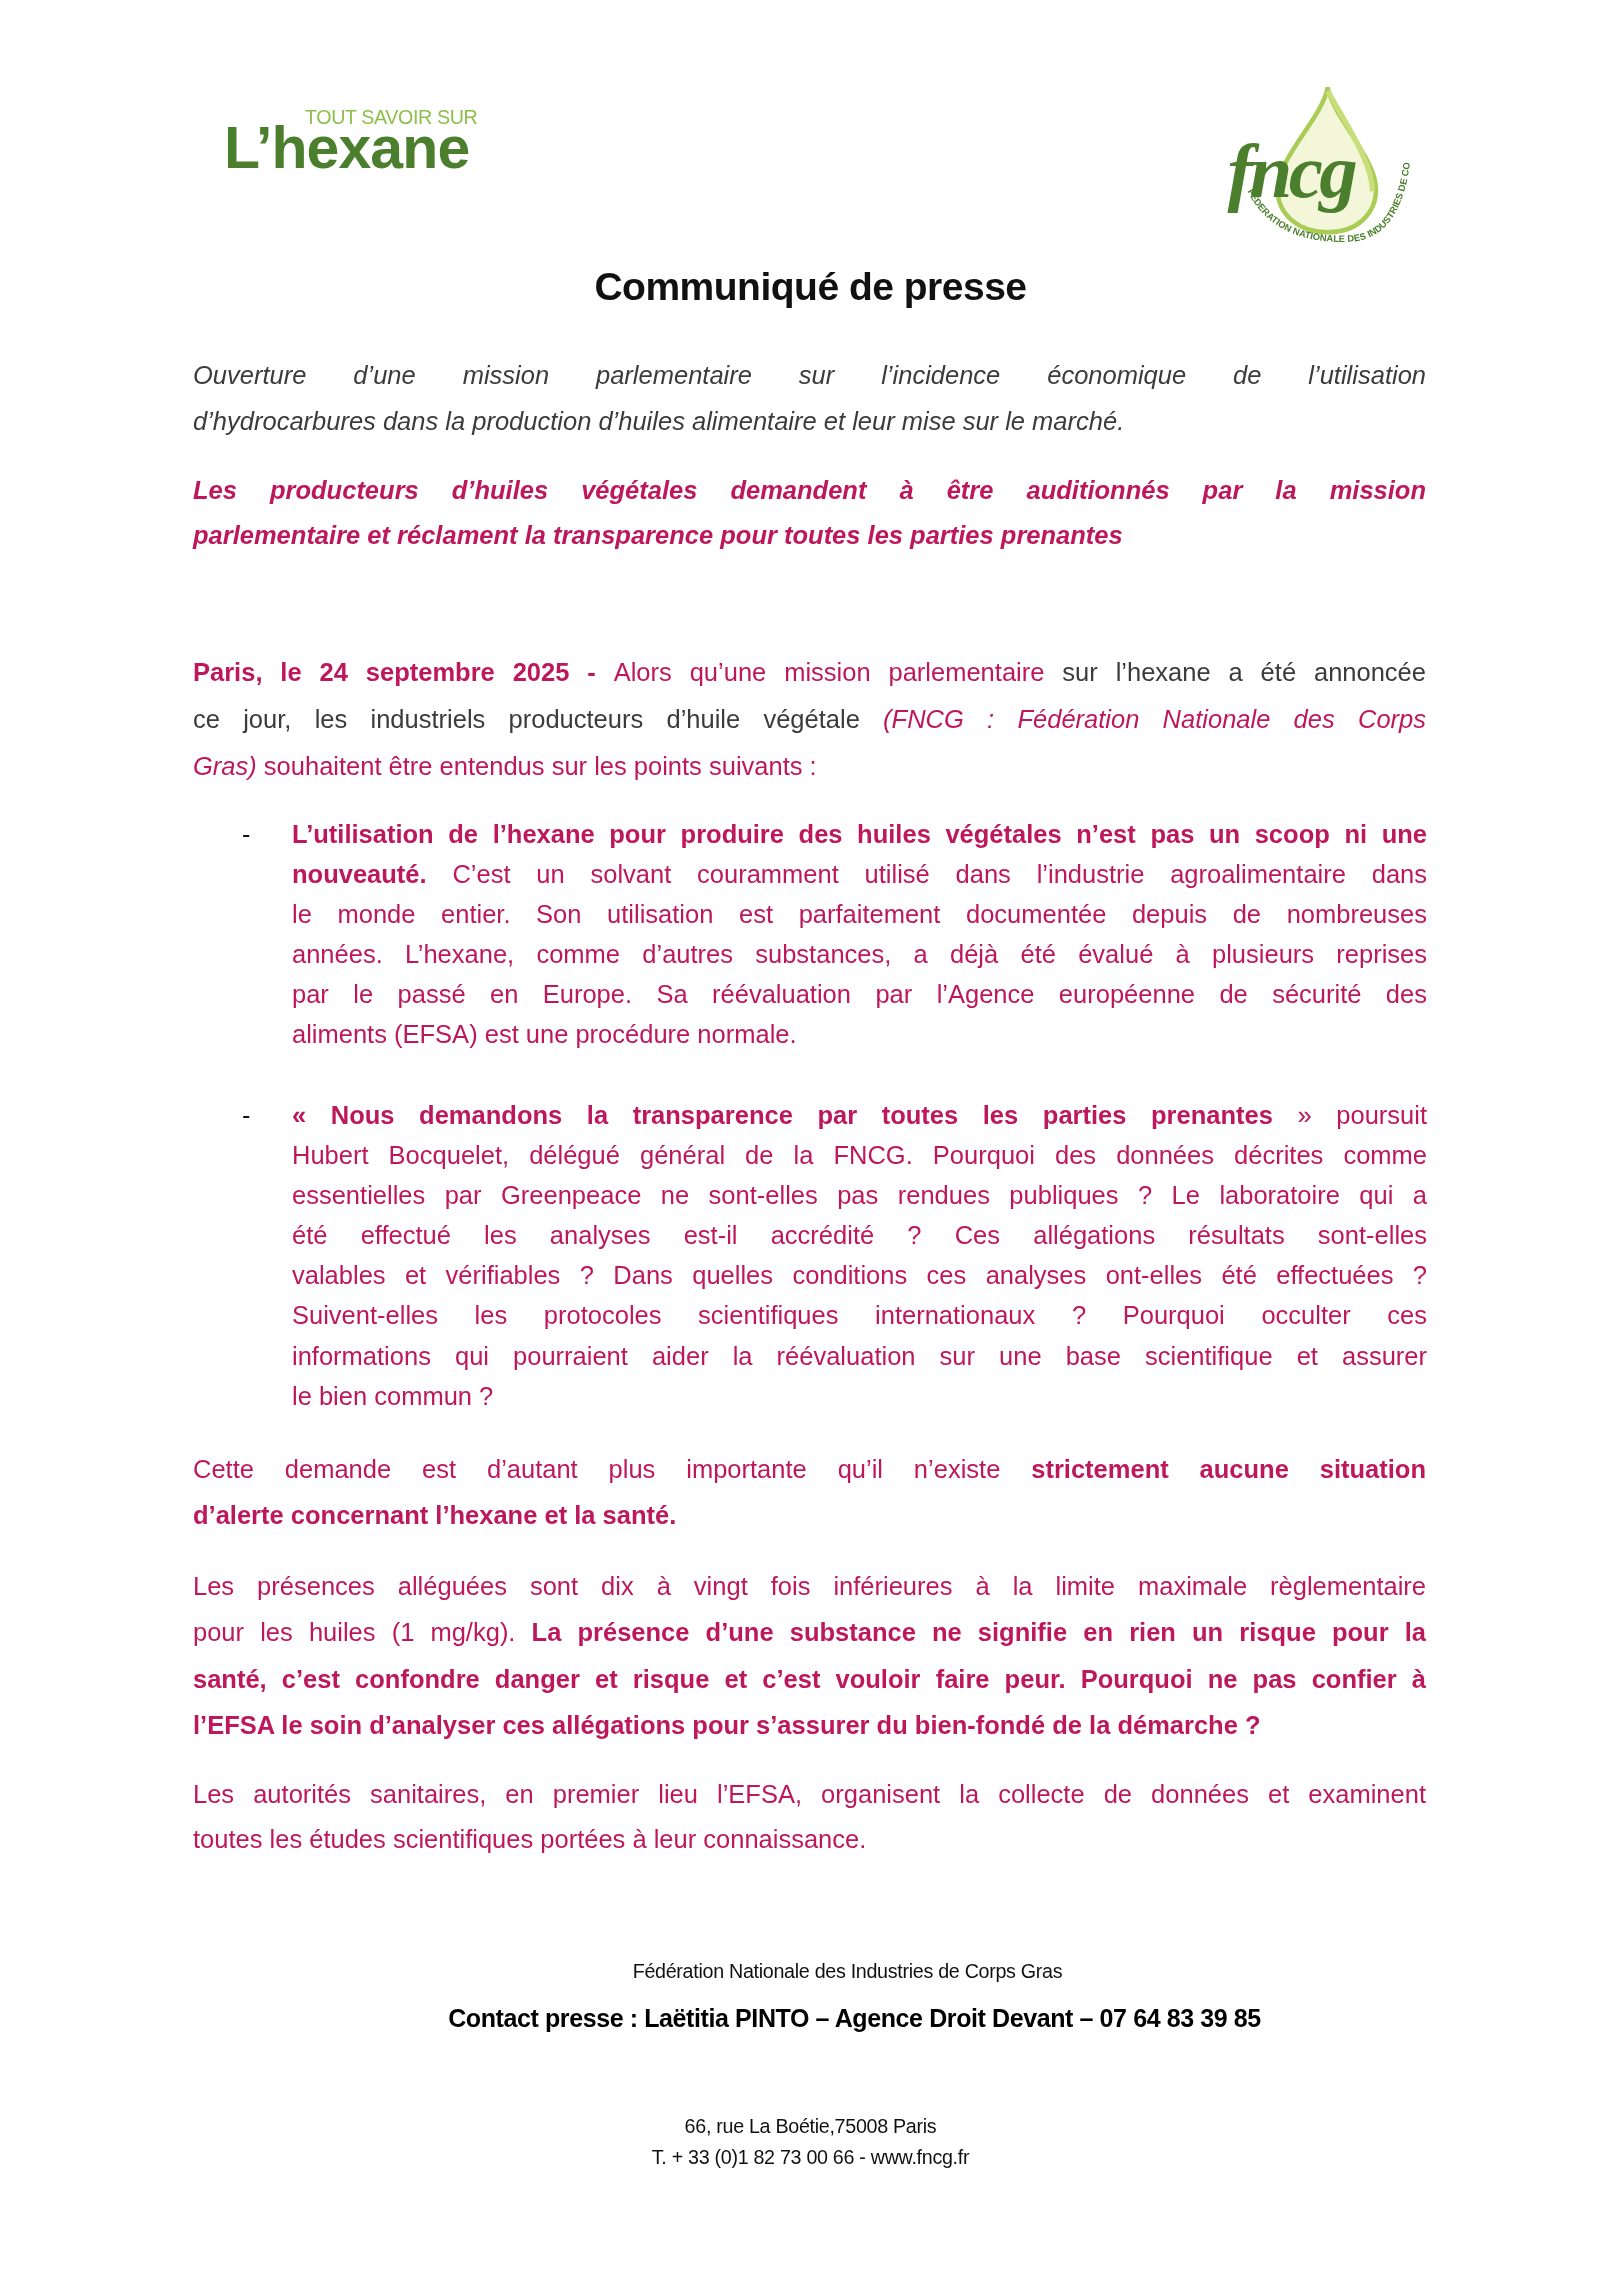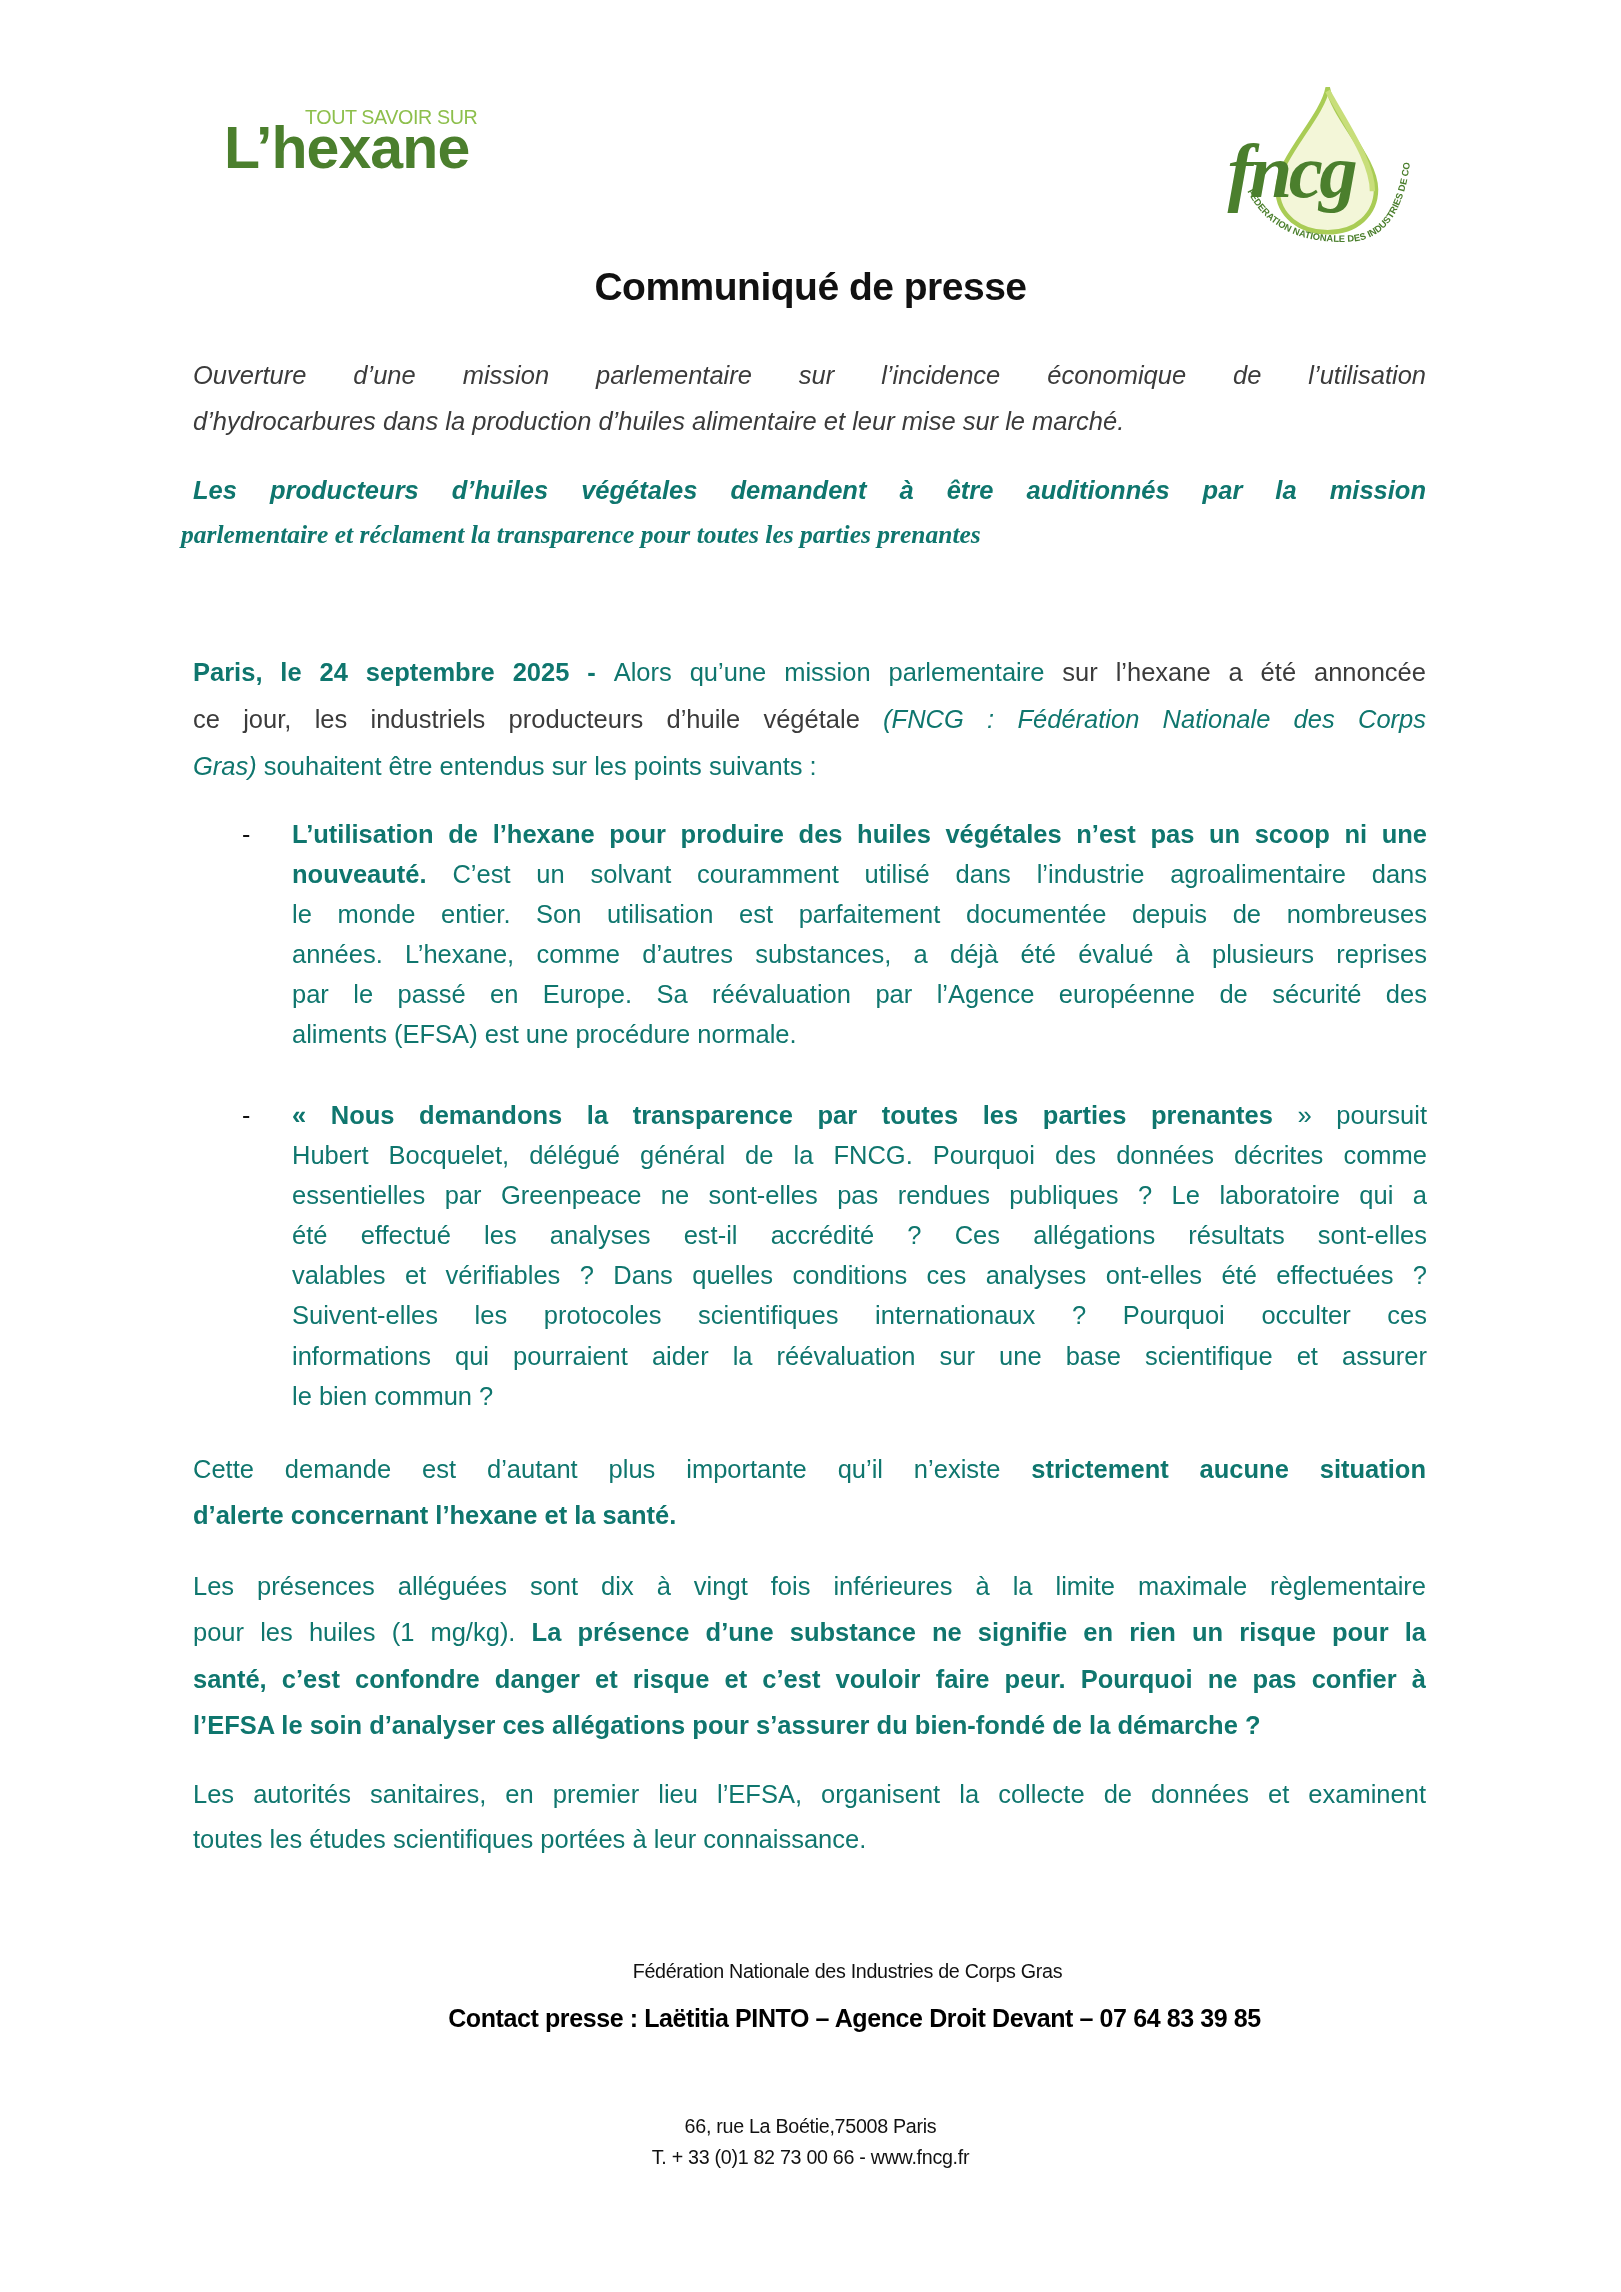--- a/index.html
+++ b/index.html
@@ -23,21 +23,21 @@
                 font-family: "Liberation Sans", sans-serif; letter-spacing: -0.5px; }
 
   
   .line { position: absolute; white-space: nowrap; font-size: 25.5px; line-height: 32px; height: 32px;
           text-align: justify; text-align-last: justify; }
   .line.last { text-align: left; text-align-last: left; }
   .line .r { }
   .r.b { font-weight: bold; }
   .r.i { font-style: italic; }
   .r.g { color: #3b3b3b; }
-  .r.k { color: #0f766e; }
+  .r.k { color: #be185d; }
   .bullet-dash { position: absolute; font-size: 25px; line-height: 32px; }
 
   
   #contact { left: 0; width: 1621px; top: 2004px; text-align: center; font-size: 25px; font-weight: bold;
              letter-spacing: -0.4px; color: #000; margin-left: 44px; }
   .foot { left: 0; width: 1621px; text-align: center; font-size: 19.7px; color: #111; letter-spacing: -0.3px; }
 </style>
 </head>
 <body>
 
@@ -65,21 +65,21 @@
   <span>Communiqué de presse</span>
 </div>
 
 <div id="body">
     <div>
       <div class="line" style="left: 193px; width: 1233px; top: 359px; white-space: normal;"><span class="r i g">Ouverture d’une mission parlementaire sur l’incidence économique de l’utilisation</span></div>
       <div class="line last" style="left: 193px; width: 1233px; top: 405px; white-space: normal;"><span class="r i g">d’hydrocarbures dans la production d’huiles alimentaire et leur mise sur le marché.</span></div>
     </div>
     <div>
       <div class="line" style="left: 193px; width: 1233px; top: 474px; white-space: normal;"><span class="r i b k">Les producteurs d’huiles végétales demandent à être auditionnés par la mission</span></div>
-      <div class="line last" style="left: 181px; width: 1233px; top: 519px; white-space: normal; font-family: Liberation Serif, serif;"><span class="r i b k">parlementaire et réclament la transparence pour toutes les parties prenantes</span></div>
+      <div class="line last" style="left: 193px; width: 1233px; top: 519px; white-space: normal;"><span class="r i b k">parlementaire et réclament la transparence pour toutes les parties prenantes</span></div>
     </div>
     <div>
       <div class="line" style="left: 193px; width: 1233px; top: 656px; white-space: normal;"><span class="r b k">Paris, le 24 septembre 2025 - </span><span class="r k">Alors qu’une mission parlementaire </span><span class="r g">sur l’hexane a été annoncée</span></div>
       <div class="line" style="left: 193px; width: 1233px; top: 703px; white-space: normal;"><span class="r g">ce jour, les industriels producteurs d’huile végétale </span><span class="r i k">(FNCG : Fédération Nationale des Corps</span></div>
       <div class="line last" style="left: 193px; width: 1233px; top: 750px; white-space: normal;"><span class="r i k">Gras)</span><span class="r k"> souhaitent être entendus sur les points suivants :</span></div>
     </div>
     <div>
       <div class="bullet-dash" style="left: 242px; top: 818px;">-</div>
       <div class="line" style="left: 292px; width: 1135px; top: 818px; white-space: normal;"><span class="r b k">L’utilisation de l’hexane pour produire des huiles végétales n’est pas un scoop ni une</span></div>
       <div class="line" style="left: 292px; width: 1135px; top: 858px; white-space: normal;"><span class="r b k">nouveauté.</span><span class="r k"> C’est un solvant couramment utilisé dans l’industrie agroalimentaire dans</span></div>

